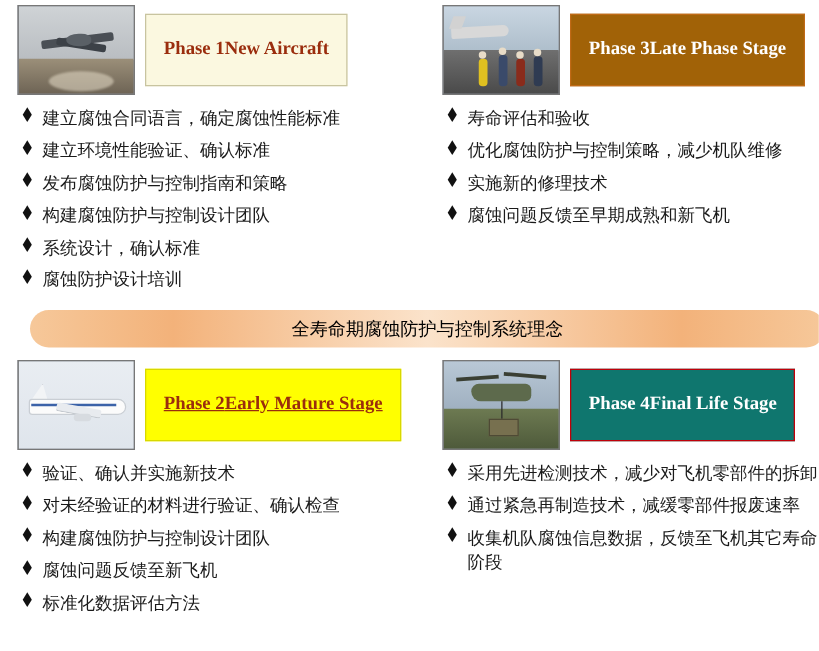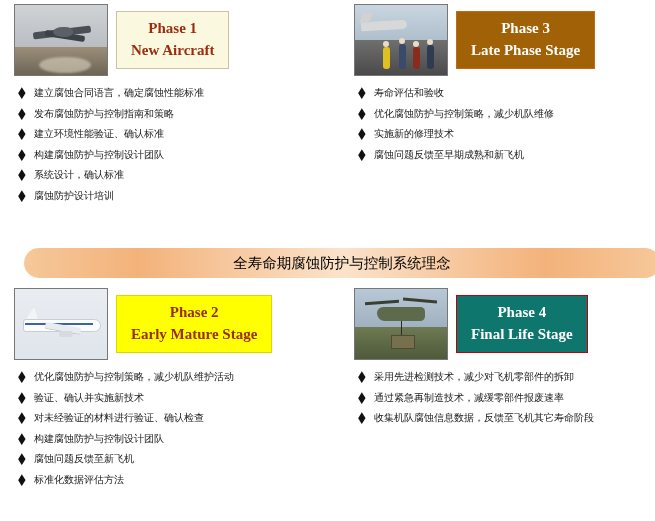--- a/index.html
+++ b/index.html
@@ -38,49 +38,49 @@
     overflow: hidden;
     flex: 0 0 auto;
     background: #8a9099;
   }
   .title-box {
     margin-left: 8px;
     flex: 0 0 auto;
     border: 1px solid #999;
     padding: 5px 14px 5px 14px;
     display: flex;
-    flex-direction: column;
+    flex-direction: row;
     justify-content: center;
     align-items: center;
     font-family: "Liberation Serif", serif;
     font-weight: bold;
     font-size: 15px;
     line-height: 1.45;
     height: 58px;
     box-sizing: border-box;
     align-self: center;
   }
   .title-box .l1 { white-space: nowrap; }
   .title-box .l2 { white-space: nowrap; }
 
   .tb-cream { background: #fbf8e0; color: #9a2d0d; border-color: #c8c4a0;}
   .tb-orange { background: #a16207; color: #ffffff; border-color: #c06a16;}
-  .tb-yellow { background: #ffff00; color: #9a2d0d; border-color: #d8d800;}
+  .tb-yellow { background: #ffff00; color: #9a2d0d; border-color: #d8d800; text-decoration: underline;}
   .tb-red { background: #0f766e; color: #ffffff; border-color: #c00009;}
 
   ul.bullets {
     list-style: none;
     margin: 10px 0 0 0;
     padding: 0 4px 0 16px;
   }
   ul.bullets li {
     position: relative;
     padding-left: 18px;
     margin-bottom: 7px;
-    font-size: 10px;
+    font-size: 14px;
     line-height: 1.35;
     color: #1a1a1a;
     font-family: "DejaVu Sans", sans-serif;
   }
   ul.bullets li:before {
     content: "\2666";
     position: absolute;
     left: 0;
     top: -1px;
     font-size: 13px;
@@ -218,22 +218,22 @@
       <div class="wing2"></div>
       <div class="body"></div>
     </div>
     <div class="title-box tb-cream">
       <span class="l1">Phase 1</span>
       <span class="l2">New Aircraft</span>
     </div>
   </div>
   <ul class="bullets">
     <li>建立腐蚀合同语言，确定腐蚀性能标准</li>
+    <li>建立环境性能验证、确认标准</li>
     <li>发布腐蚀防护与控制指南和策略</li>
-    <li>建立环境性能验证、确认标准</li>
     <li>构建腐蚀防护与控制设计团队</li>
     <li>系统设计，确认标准</li>
     <li>腐蚀防护设计培训</li>
   </ul>
 </div>
 
 <div class="quadrant q-tr">
   <div class="head-row">
     <div class="thumb t2">
       <div class="sky"></div>
@@ -275,21 +275,20 @@
       <div class="strip"></div>
       <div class="wingL"></div>
       <div class="eng"></div>
     </div>
     <div class="title-box tb-yellow">
       <span class="l1">Phase 2</span>
       <span class="l2">Early Mature Stage</span>
     </div>
   </div>
   <ul class="bullets">
-    <li>优化腐蚀防护与控制策略，减少机队维护活动</li>
     <li>验证、确认并实施新技术</li>
     <li>对未经验证的材料进行验证、确认检查</li>
     <li>构建腐蚀防护与控制设计团队</li>
     <li>腐蚀问题反馈至新飞机</li>
     <li>标准化数据评估方法</li>
   </ul>
 </div>
 
 <div class="quadrant q-br">
   <div class="head-row">

